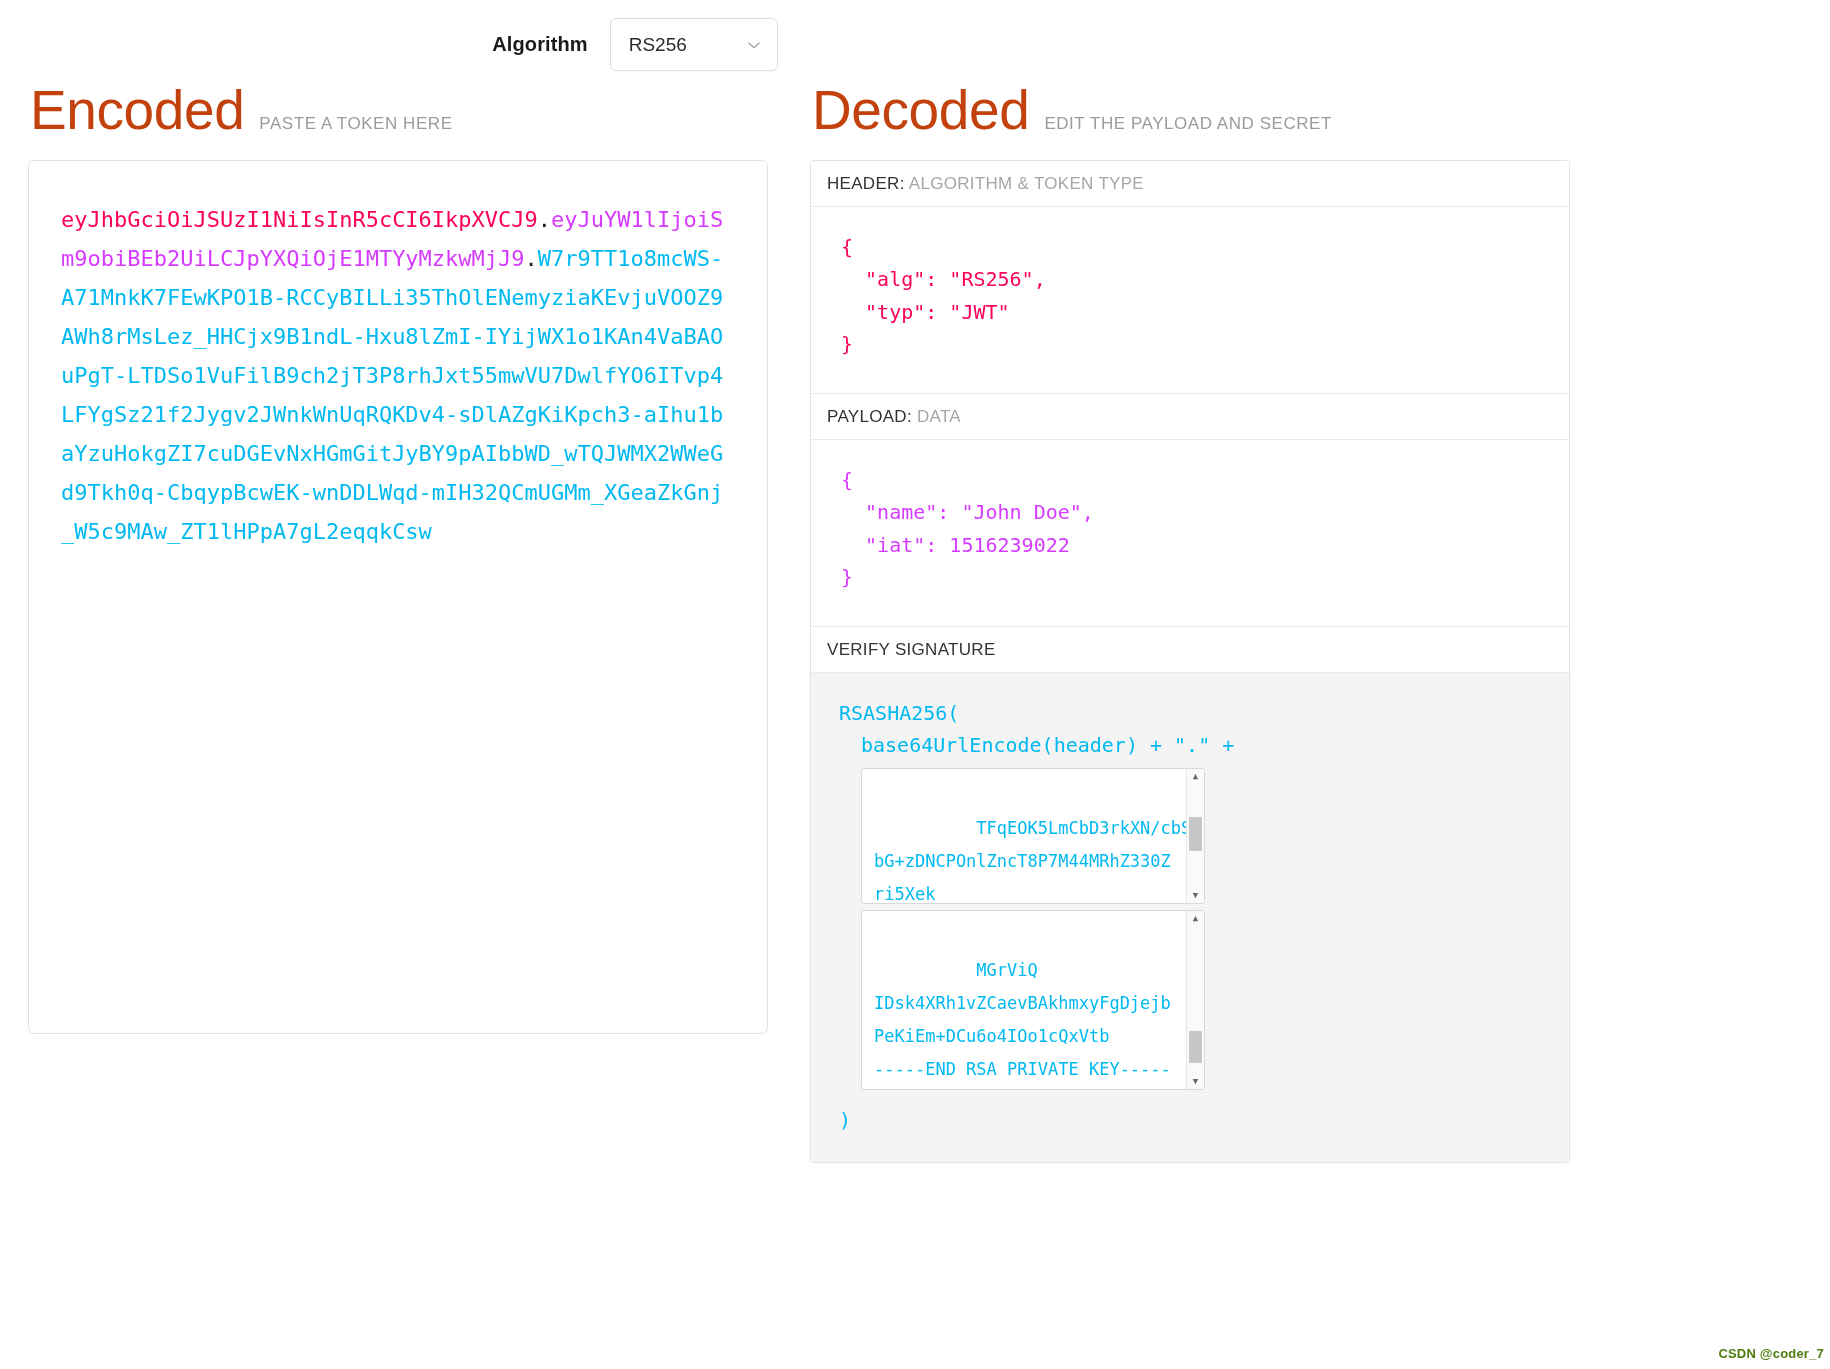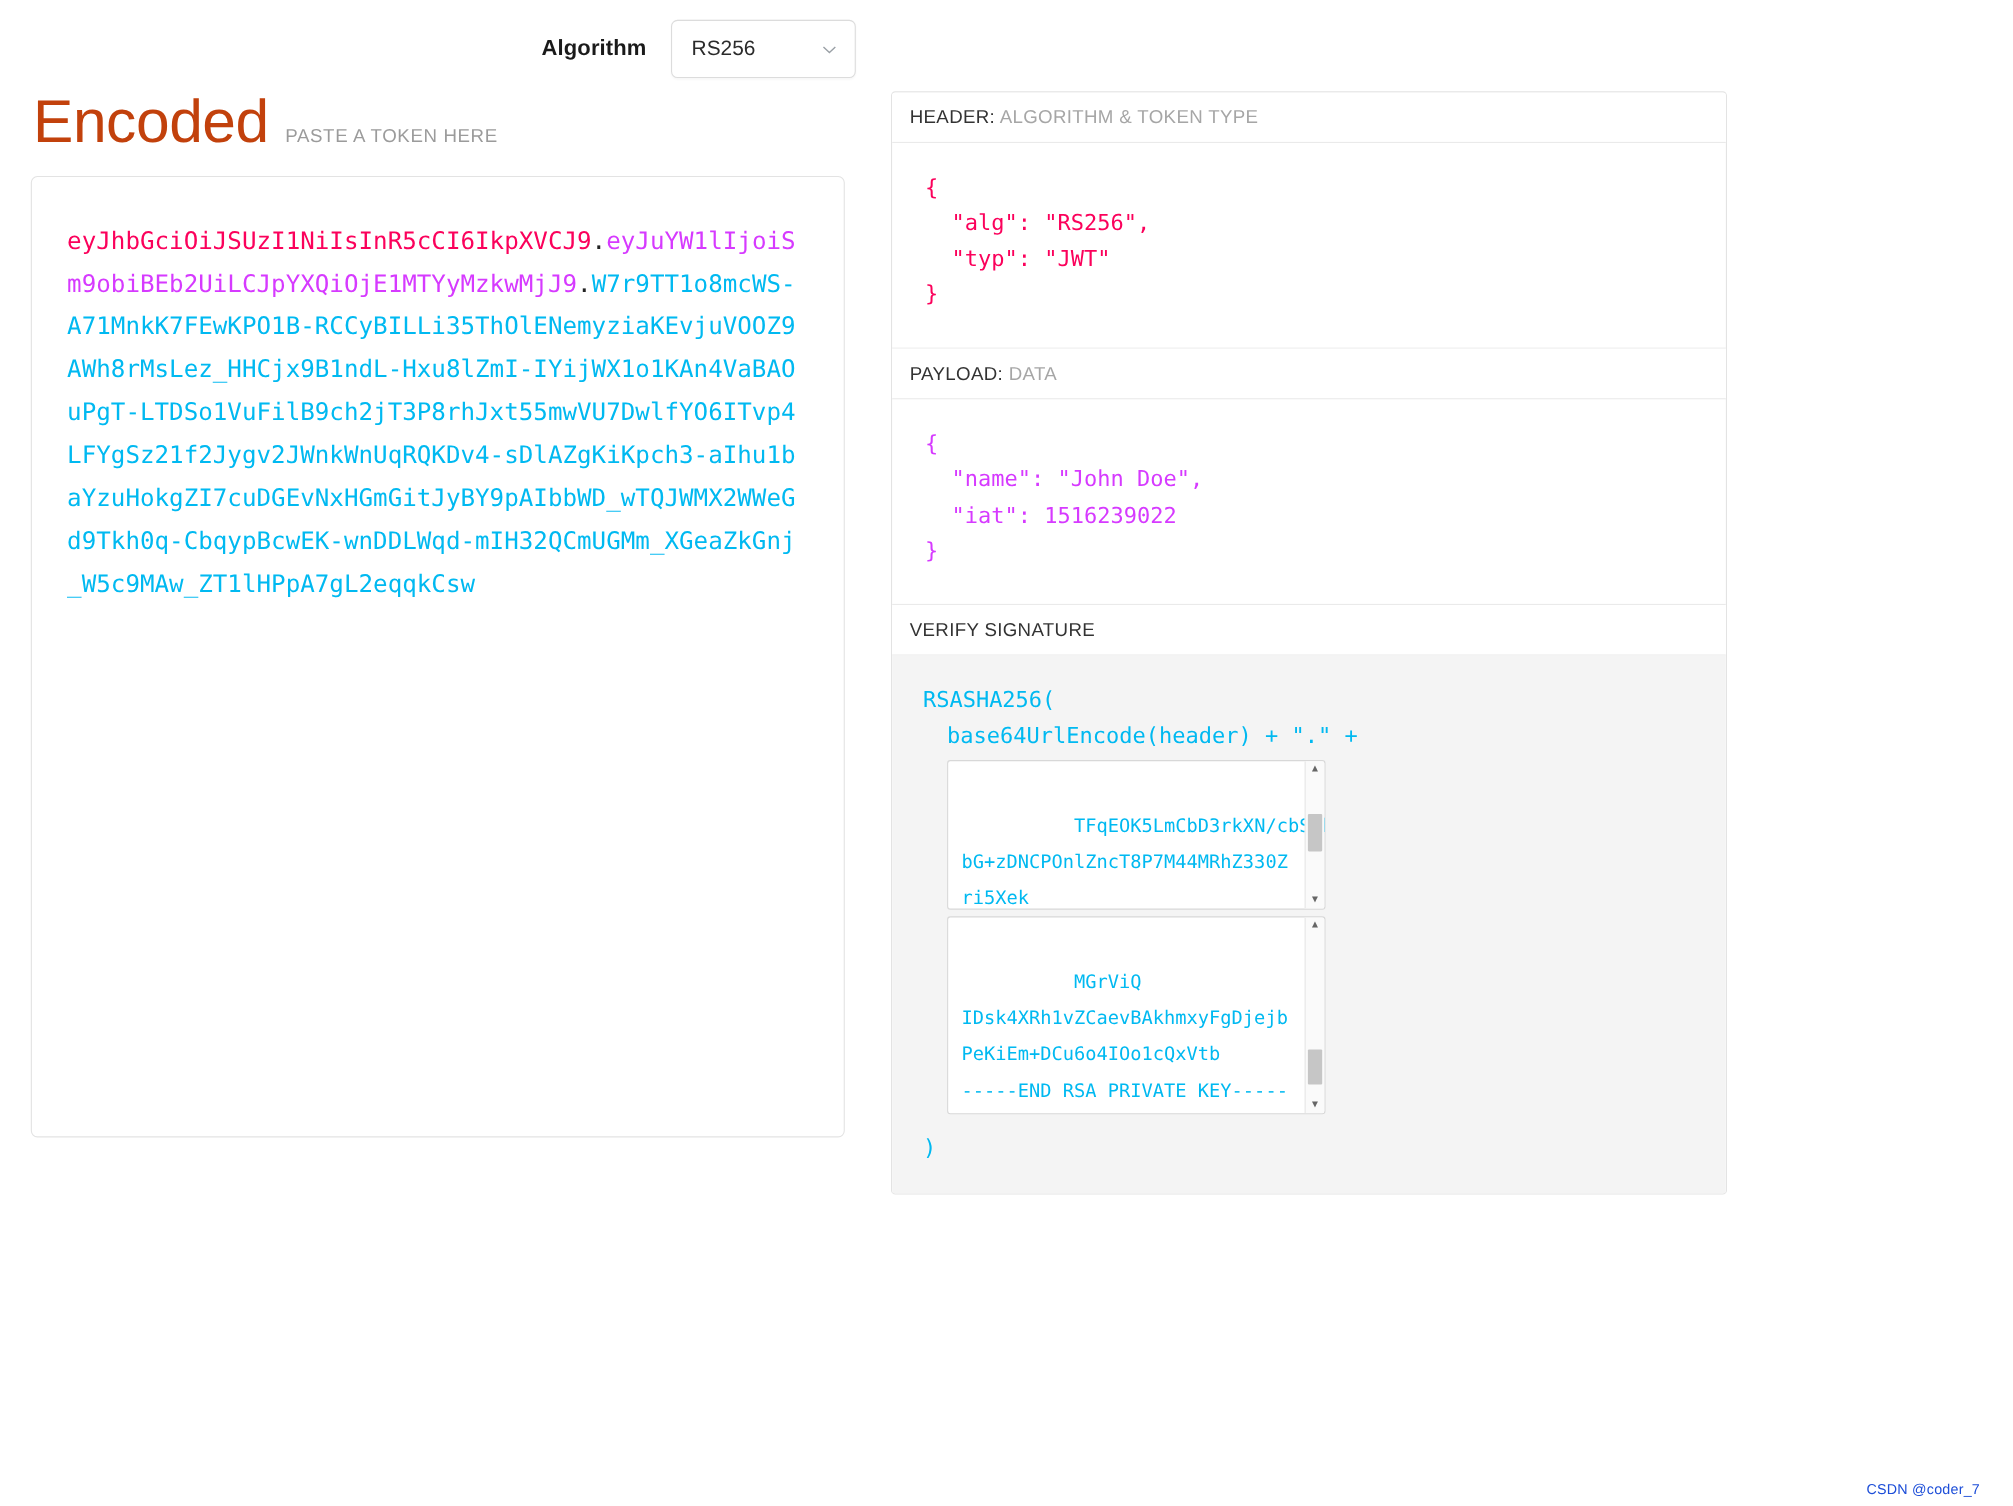--- a/index.html
+++ b/index.html
@@ -191,25 +191,26 @@
     background: #c6c6c6;
     border-radius: 1px;
   }
   .sbar.pub  .thumb { top: 48px;  height: 34px; }
   .sbar.priv .thumb { top: 120px; height: 32px; }
 
   .paren-close { white-space: pre; padding-top: 14px; }
 
   .watermark {
     position: absolute;
-    right: 30px;
+    right: 6px;
     bottom: 8px;
     font-size: 13px;
-    color: #1d4ed8;
+    color: #4d7c0f;
     letter-spacing: .2px;
+    font-weight: bold;
   }
 </style>
 </head>
 <body>
 
 <div class="algo-bar">
   <span class="algo-label">Algorithm</span>
   <div class="algo-select">
     <span class="value">RS256</span>
     <span class="chev">
@@ -226,20 +227,24 @@
     <div class="section-head">
       <span class="section-title">Encoded</span>
       <span class="section-sub">PASTE A TOKEN HERE</span>
     </div>
     <div class="encoded-box">
       <div class="token"><span class="tk-header">eyJhbGciOiJSUzI1NiIsInR5cCI6IkpXVCJ9</span><span class="tk-dot">.</span><span class="tk-payload">eyJuYW1lIjoiSm9obiBEb2UiLCJpYXQiOjE1MTYyMzkwMjJ9</span><span class="tk-dot">.</span><span class="tk-signature">W7r9TT1o8mcWS-A71MnkK7FEwKPO1B-RCCyBILLi35ThOlENemyziaKEvjuVOOZ9AWh8rMsLez_HHCjx9B1ndL-Hxu8lZmI-IYijWX1o1KAn4VaBAOuPgT-LTDSo1VuFilB9ch2jT3P8rhJxt55mwVU7DwlfYO6ITvp4LFYgSz21f2Jygv2JWnkWnUqRQKDv4-sDlAZgKiKpch3-aIhu1baYzuHokgZI7cuDGEvNxHGmGitJyBY9pAIbbWD_wTQJWMX2WWeGd9Tkh0q-CbqypBcwEK-wnDDLWqd-mIH32QCmUGMm_XGeaZkGnj_W5c9MAw_ZT1lHPpA7gL2eqqkCsw</span></div>
     </div>
   </div>
 
   <div class="col-right">
+    <div class="section-head">
+      <span class="section-title">Decoded</span>
+      <span class="section-sub">EDIT THE PAYLOAD AND SECRET</span>
+    </div>
 
     <div class="decoded-panel">
 
       <div class="dec-label">
         <span class="lk">HEADER:</span>
         <span class="lv">ALGORITHM &amp; TOKEN TYPE</span>
       </div>
       <div class="dec-body header-body">{
   "alg": "RS256",
   "typ": "JWT"

